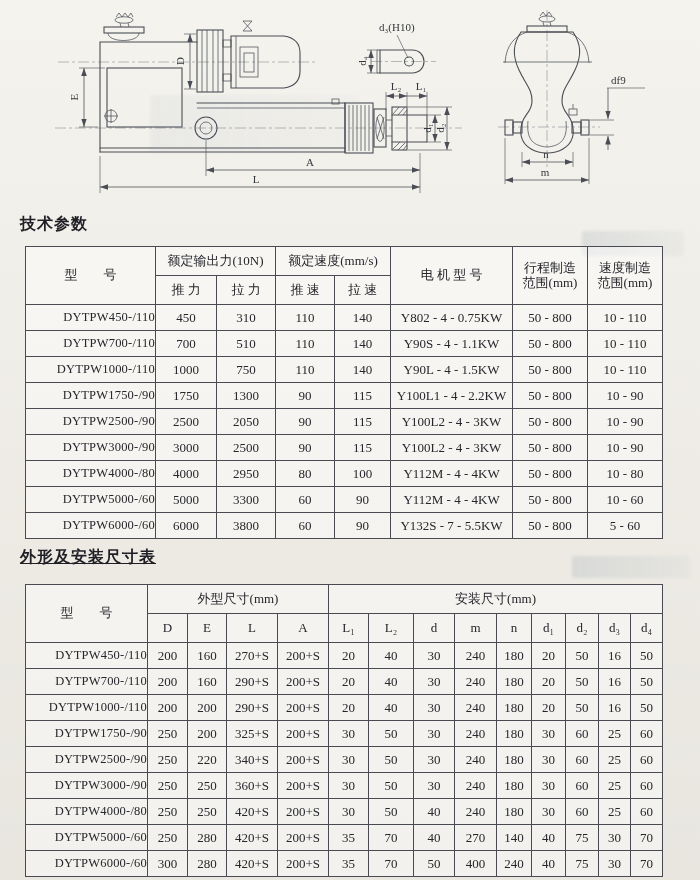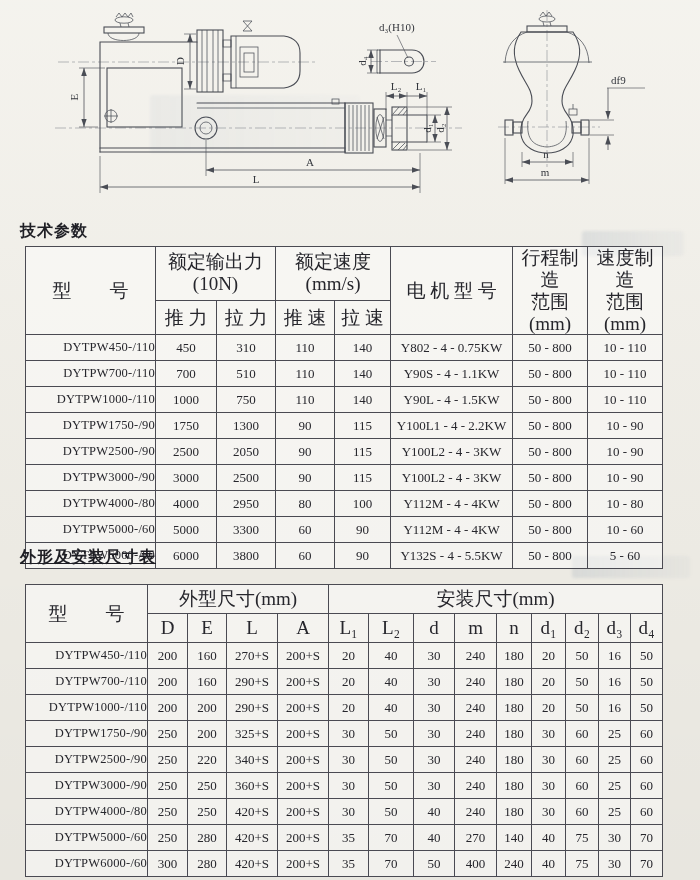--- a/index.html
+++ b/index.html
@@ -15,30 +15,30 @@
          background:linear-gradient(90deg, rgba(115,135,160,0.16), rgba(115,135,160,0.05));}
   #ghost-1{right:16px; top:231px; width:102px; height:25px;}
   #ghost-2{right:10px; top:556px; width:118px; height:22px;}
   #ghost-3{left:150px; top:95px; width:210px; height:58px; opacity:.45;}
 
   .sec-title{
     position:absolute; left:20px;
     font-family:"Liberation Sans", sans-serif;
     font-size:16px; font-weight:bold; letter-spacing:1px; color:#1f1f25;
   }
-  #title-tech{top:221px;}
+  #title-tech{top:214px;}
   #title-dim{top:547px;text-decoration:underline;}
 
   table{border-collapse:collapse; table-layout:fixed; position:absolute; left:25px;
         background:rgba(255,255,255,0.45); border:1.5px solid #3c3c44;}
   #table-tech{top:246px; width:637px;}
   #table-dim{top:584px; width:637px;}
   th,td{border:1px solid #4a4a52; padding:0; text-align:center; overflow:hidden;
         font-family:"Liberation Serif", serif; font-weight:normal;}
-  th{height:28px; font-size:19px; white-space:pre-line; line-height:1.15;}
+  th{height:28px; font-size:13px; white-space:pre-line; line-height:1.15;}
   td{height:25px; font-size:13px;}
   td.model{text-align:right; padding-left:8px; font-size:12.5px; letter-spacing:0.2px;}
 
   
   .ln{stroke:#4a4d55; stroke-width:1.1; fill:none; stroke-linecap:round;}
   .ln2{stroke:#4a4d55; stroke-width:0.75; fill:none;}
   .cl{stroke:#8b8f96; stroke-width:0.6; fill:none; stroke-dasharray:11 3 3 3;}
   .dim{stroke:#50535b; stroke-width:0.8; fill:none;}
   .ext{stroke:#50535b; stroke-width:0.65; fill:none;}
   text.dl{font-family:"Liberation Serif", serif; font-size:11px; fill:#33363c;}
@@ -344,21 +344,21 @@
           <td>Y112M - 4 - 4KW</td>
           <td>50 - 800</td>
           <td>10 - 60</td>
         </tr>
         <tr>
           <td class="model">DYTPW6000-/60</td>
           <td>6000</td>
           <td>3800</td>
           <td>60</td>
           <td>90</td>
-          <td>Y132S - 4 - 5.5KW</td>
+          <td>Y132S - 7 - 5.5KW</td>
           <td>50 - 800</td>
           <td>5 - 60</td>
         </tr>
       </tbody>
   </table>
 
   
   <div class="sec-title" id="title-dim">外形及安装尺寸表</div>
 
   <table id="table-dim">

